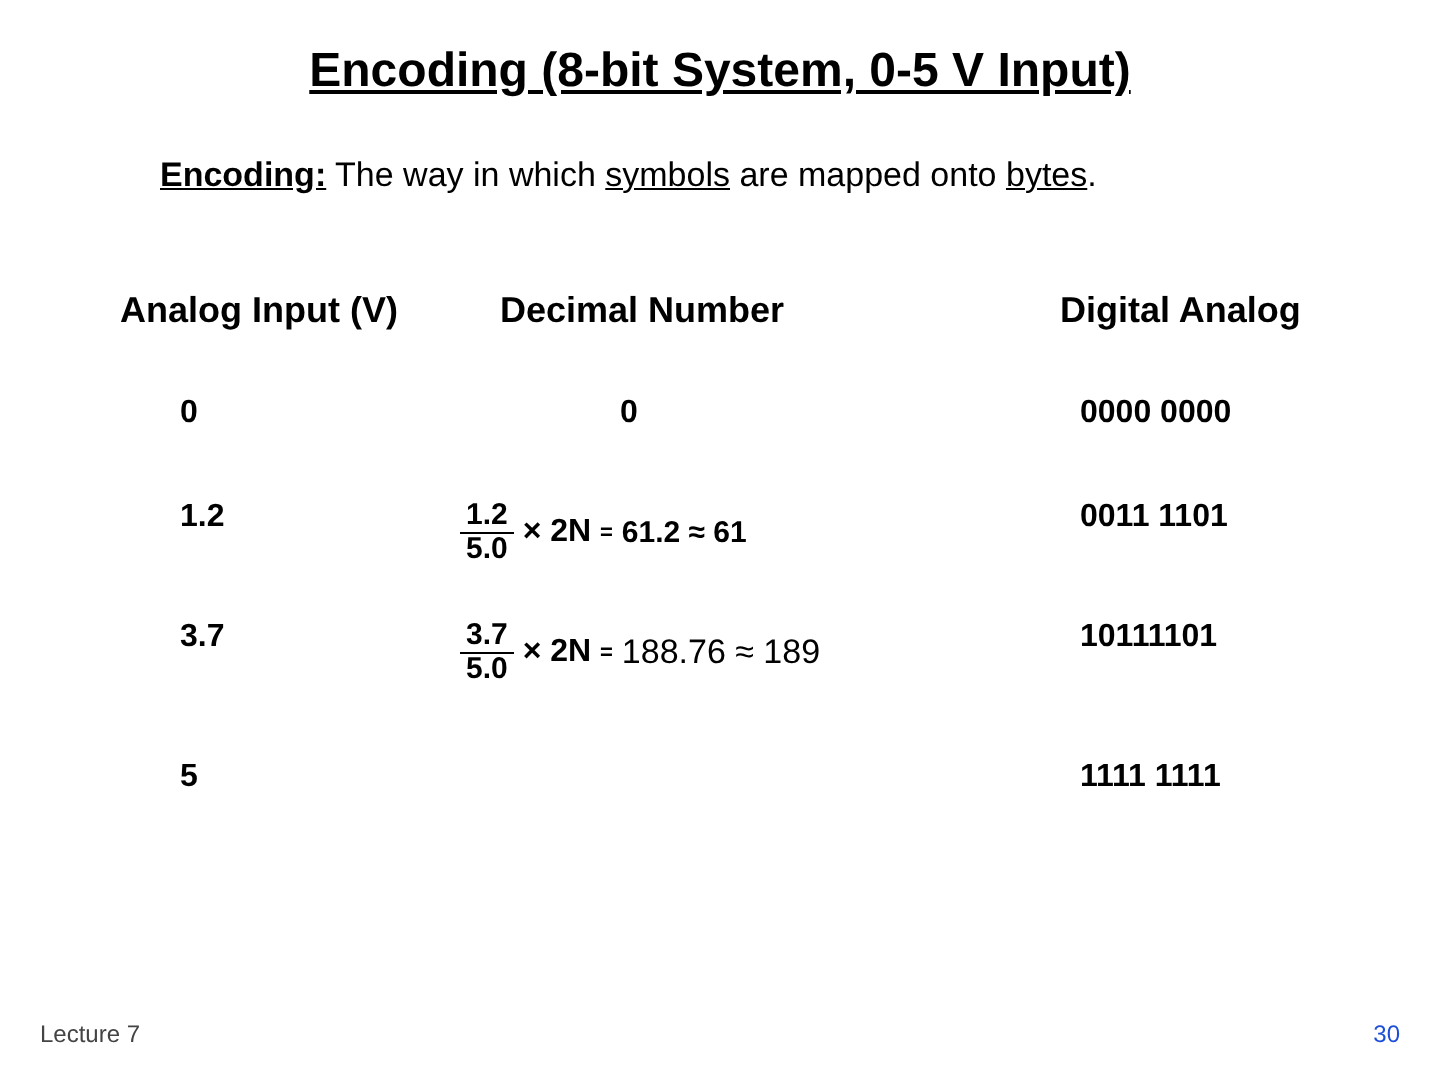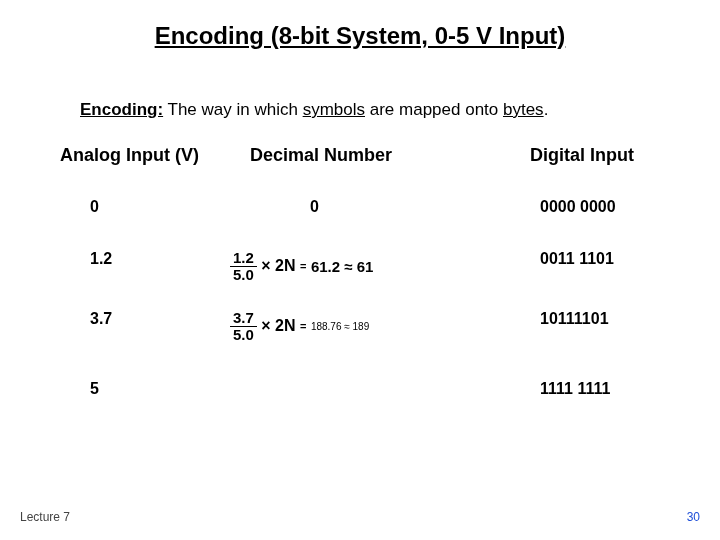--- a/index.html
+++ b/index.html
@@ -24,21 +24,21 @@
     top: 22px;
     left: 0;
     width: 720px;
     text-align: center;
     font-size: 24px;
     font-weight: bold;
     text-decoration: underline;
   }
   .definition {
     position: absolute;
-    top: 100px;
+    top: 78px;
     left: 80px;
     width: 580px;
     font-size: 17px;
   }
   .definition .label {
     font-weight: bold;
     text-decoration: underline;
   }
   .definition .term {
     text-decoration: underline;
@@ -115,21 +115,21 @@
 
   <div class="title">Encoding (8-bit System, 0-5 V Input)</div>
 
   <div class="definition">
     <span class="label">Encoding:</span><span> The way in which </span><span class="term">symbols</span><span> are mapped onto </span><span class="term">bytes</span><span>.</span>
   </div>
 
   <div class="headers">
     <span class="hcol1">Analog Input (V)</span>
     <span class="hcol2">Decimal Number</span>
-    <span class="hcol3">Digital Input</span>
+    <span class="hcol3">Digital Analog</span>
   </div>
 
   <div class="row" style="top:198px;">
     <span class="col1">0</span>
     <span class="col2" style="left:250px;">0</span>
     <span class="col3">0000 0000</span>
   </div>
 
   <div class="row" style="top:250px;">
     <span class="col1">1.2</span>
@@ -149,21 +149,21 @@
   <div class="row" style="top:310px;">
     <span class="col1">3.7</span>
     <span class="col2" style="left:170px;">
       <span class="frac">
         <span class="num">3.7</span>
         <span class="den">5.0</span>
       </span>
       <span class="mid">×</span>
       <span class="mid">2N</span>
       <span class="mid" style="font-size:11px;">=</span>
-      <span class="mid" style="font-weight:normal;font-size:10px;">188.76 ≈ 189</span>
+      <span class="mid" style="font-weight:normal;font-size:17px;">188.76 ≈ 189</span>
     </span>
     <span class="col3">10111101</span>
   </div>
 
   <div class="row" style="top:380px;">
     <span class="col1">5</span>
     <span class="col3">1111 1111</span>
   </div>
 
 

